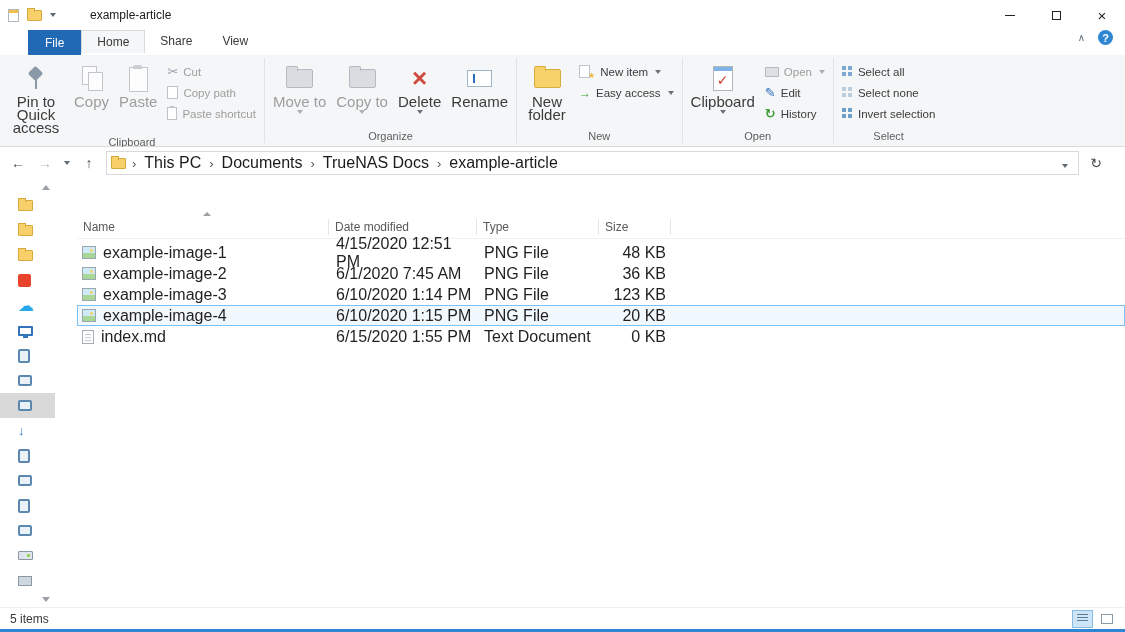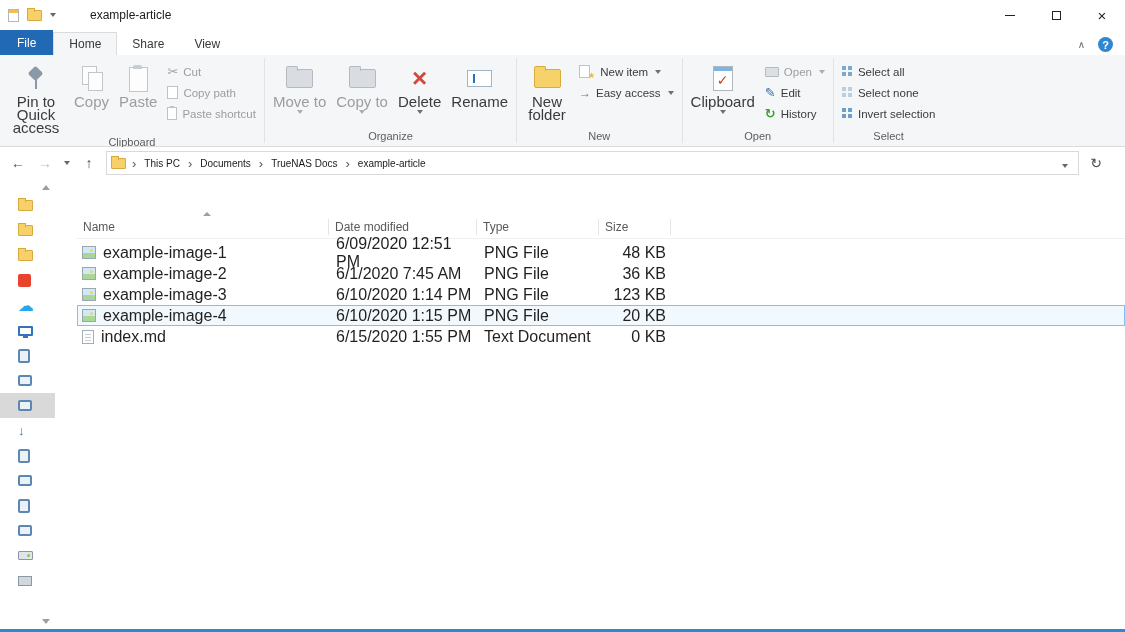--- a/index.html
+++ b/index.html
@@ -15,21 +15,21 @@
 .qat-props:before{content:"";position:absolute;top:0;left:0;right:0;height:3px;background:#f2c04a;}
 .tri-down{width:0;height:0;border-left:3px solid transparent;border-right:3px solid transparent;border-top:4px solid #5f6a73;display:inline-block;}
 .win-title{font-size:12px;color:#1b1b1b;margin-left:34px;}
 .win-controls{margin-left:auto;display:flex;height:30px;}
 .win-btn{width:46px;height:30px;display:flex;align-items:center;justify-content:center;font-size:12px;color:#222;}
 .min-bar{width:10px;height:1px;background:#222;}
 .max-box{width:9px;height:9px;border:1px solid #222;}
 .close-x{font-size:15px;line-height:15px;color:#222;}
 
 
-.tabrow{height:25px;display:flex;align-items:flex-end;background:#fff;flex:none;}
+.tabrow{height:25px;display:flex;align-items:flex-start;background:#fff;flex:none;padding-left:28px;}
 .tab{font-size:12px;color:#383838;padding:4px 15px;cursor:default;}
 .tab-file{background:#2269b5;color:#fff;padding:4px 17px;height:25px;display:flex;align-items:center;}
 .tab-active{background:#f5f6f7;border:1px solid #dadbdc;border-bottom:none;}
 .tabrow-right{margin-left:auto;display:flex;align-items:center;gap:13px;padding-right:12px;padding-bottom:3px;}
 .collapse-ico{font-size:10px;color:#5f6a73;}
 .help-ico{width:15px;height:15px;border-radius:50%;background:#2f86d3;color:#fff;font-size:11px;font-weight:bold;display:flex;align-items:center;justify-content:center;}
 
 
 .ribbon{height:92px;background:#f5f6f7;border-bottom:1px solid #dadbdc;display:flex;flex:none;}
 .rgroup{display:flex;flex-direction:column;padding-top:2px;}
@@ -82,21 +82,21 @@
 .sel-sq:before{content:"";position:absolute;left:0;top:0;width:4px;height:4px;background:currentColor;box-shadow:6px 0 0 currentColor,0 6px 0 currentColor,6px 6px 0 currentColor;}
 .c-all{color:#7fa8d0;}.c-none{color:#bccfdf;}.c-inv{color:#6f9ec9;}
 
 
 .addressbar{height:32px;display:flex;align-items:center;padding:0 17px 0 6px;gap:3px;background:#fff;flex:none;}
 .nav-btn{width:24px;height:24px;display:flex;align-items:center;justify-content:center;font-size:14px;color:#4d4d4d;}
 .nav-btn.dis{color:#b9bdc1;}
 .nav-chev{width:14px;display:flex;justify-content:center;}
 .crumbbox{flex:1;height:24px;border:1px solid #d9d9d9;background:#fff;display:flex;align-items:center;padding:0 4px;margin:0 2px;}
 .crumb-sep{font-size:13px;color:#555;padding:0 6px;}
-.crumb{font-size:10px;color:#1b1b1b;padding:0 2px;white-space:nowrap;}
+.crumb{font-size:16px;color:#1b1b1b;padding:0 2px;white-space:nowrap;}
 .crumb-chev{margin-left:auto;padding:0 6px;}
 .refresh-btn{width:24px;height:24px;display:flex;align-items:center;justify-content:center;font-size:14px;color:#4d4d4d;}
 .searchbox{width:237px;height:24px;border:1px solid #d9d9d9;background:#fff;display:flex;align-items:center;}
 .searchbox input{flex:1;border:none;outline:none;font-size:12px;padding-left:7px;color:#333;background:transparent;}
 .searchbox input::placeholder{color:#8a8a8a;}
 .mag{width:13px;height:13px;position:relative;margin-right:8px;flex:none;}
 .mag:before{content:"";position:absolute;width:7px;height:7px;border:1.5px solid #7c8792;border-radius:50%;left:1px;top:1px;}
 .mag:after{content:"";position:absolute;width:5px;height:1.5px;background:#7c8792;transform:rotate(45deg);left:7px;top:9px;}
 
 
@@ -441,21 +441,21 @@
         <div class="hcell date"><span>Date modified</span></div>
         <div class="hcell type"><span>Type</span></div>
         <div class="hcell size"><span>Size</span></div>
       </div>
       <div class="rows">
         <div class="frow">
           <div class="fcell name">
               <span class="png-ico"></span>
               <span>example-image-1</span>
             </div>
-          <div class="fcell date">6/09/2020 12:51 PM</div>
+          <div class="fcell date">4/15/2020 12:51 PM</div>
           <div class="fcell type">PNG File</div>
           <div class="fcell size">48 KB</div>
         </div>
         <div class="frow">
           <div class="fcell name">
               <span class="png-ico"></span>
               <span>example-image-2</span>
             </div>
           <div class="fcell date">6/1/2020 7:45 AM</div>
           <div class="fcell type">PNG File</div>
@@ -485,14 +485,25 @@
               <span>index.md</span>
             </div>
           <div class="fcell date">6/15/2020 1:55 PM</div>
           <div class="fcell type">Text Document</div>
           <div class="fcell size">0 KB</div>
         </div>
       </div>
     </div>
   </div>
 
+  <div class="statusbar">
+    <span class="status-count">5 items</span>
+    <div class="view-btns">
+      <div class="vb active">
+          <span class="vb-lines"></span>
+        </div>
+      <div class="vb">
+          <span class="vb-thumb"></span>
+        </div>
+    </div>
+  </div>
 
 </div>
 
 </body></html>

